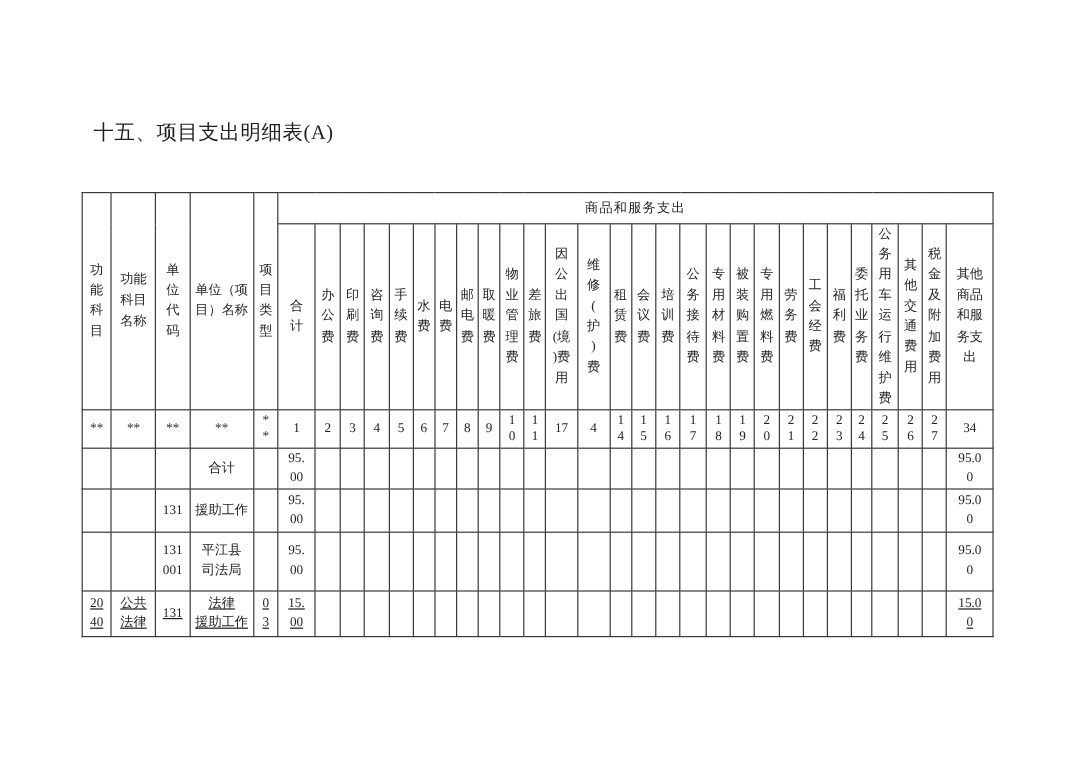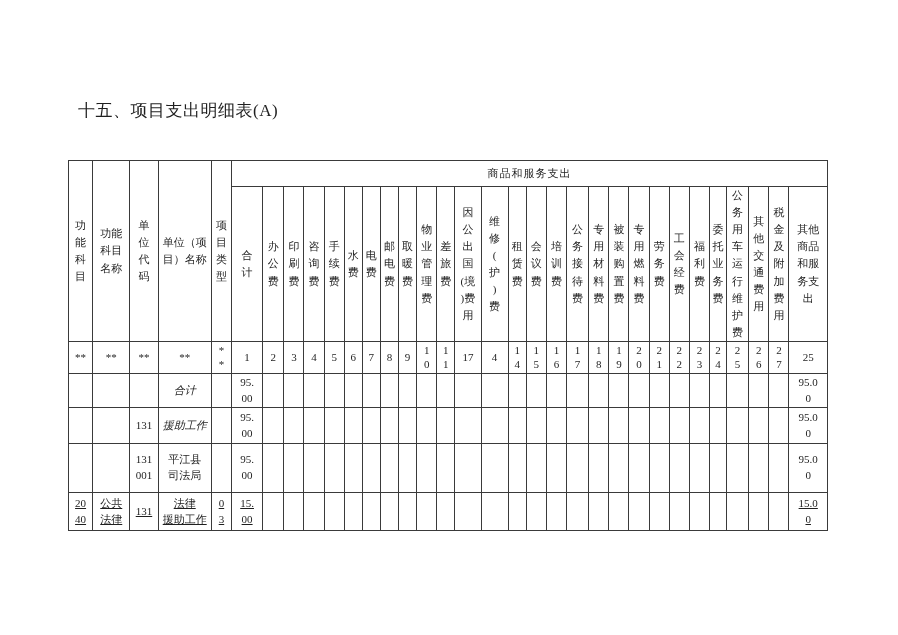--- a/index.html
+++ b/index.html
@@ -44,21 +44,21 @@
     white-space: pre-line;
     overflow: hidden;
     padding: 0;
     font-size: 11px;
   }
   .group-head { font-size: 12px; letter-spacing: 1px; }
   .fixed-head { line-height: 1.55; }
   .col-head   { line-height: 1.55; }
   .num-cell   { line-height: 1.25; }
   .data-cell  { line-height: 1.45; }
-  .al { text-align: left;  padding-left: 3px; font-style: italic; }
+  .al { text-align: left;  padding-left: 3px; }
   .ar { text-align: right; padding-right: 3px; }
 </style>
 </head>
 <body>
 
 <div class="page">
   <div class="title">十五、项目支出明细表(A)</div>
   <table class="sheet">
     <colgroup>
         <col style="width: 24px;">
@@ -277,21 +277,21 @@
           <td class="num-cell">2
 3</td>
           <td class="num-cell">2
 4</td>
           <td class="num-cell">2
 5</td>
           <td class="num-cell">2
 6</td>
           <td class="num-cell">2
 7</td>
-          <td class="num-cell">25</td>
+          <td class="num-cell">34</td>
         </tr>
       </thead>
     <tbody>
         <tr style="height: 34px;">
           <td class="data-cell"></td>
           <td class="data-cell"></td>
           <td class="data-cell"></td>
           <td class="data-cell al">合计</td>
           <td class="data-cell"></td>
           <td class="data-cell ar">95.

